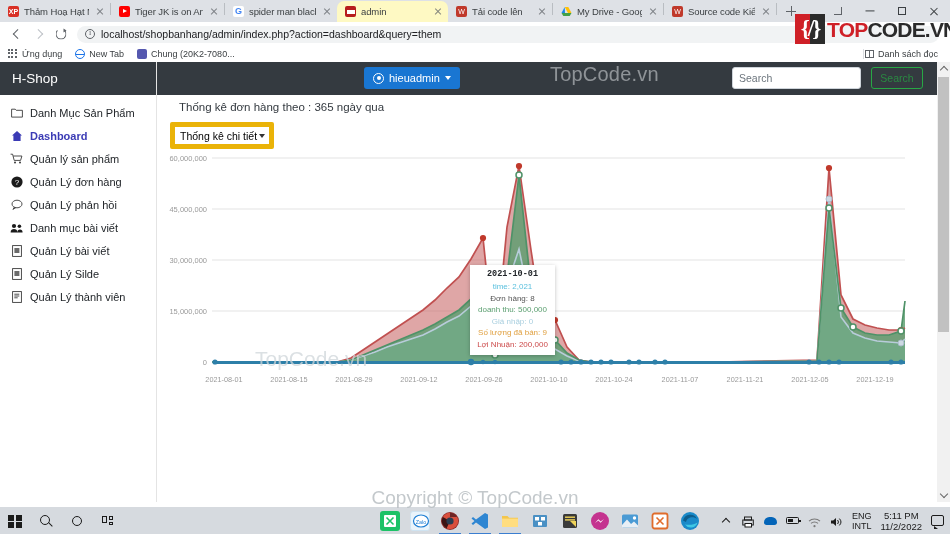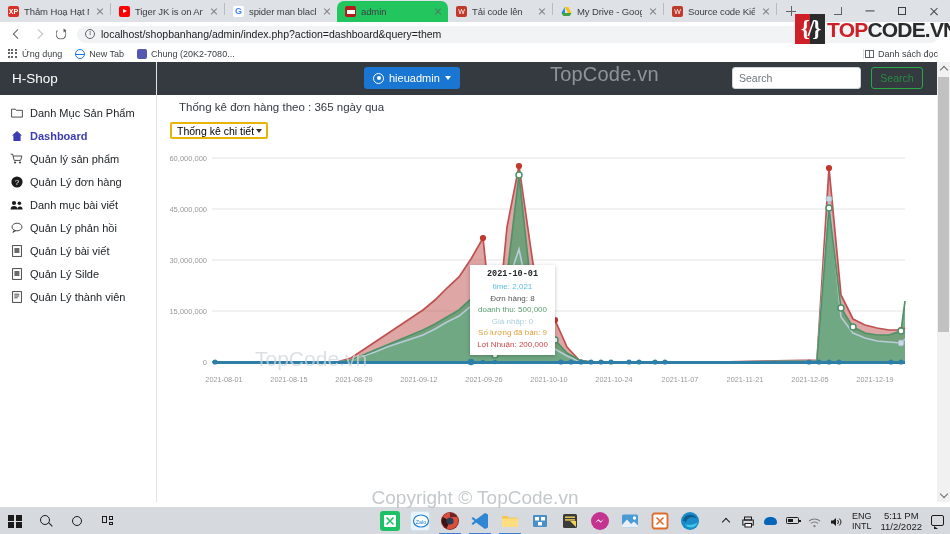--- a/index.html
+++ b/index.html
@@ -14,21 +14,21 @@
   
   #browser-chrome { position:absolute; left:0; top:0; width:950px; height:62px; background:#dee1e6; }
 
   #tab-strip { position:absolute; left:0; top:0; width:950px; height:22px; display:flex; align-items:flex-end; }
   .tab {
     position:relative; height:21px; display:flex; align-items:center;
     padding:0 4px 0 8px; font-size:9.5px; color:#3c4043; gap:5px;
     border-radius:7px 7px 0 0; min-width:0;
   }
   .tab.inactive { background:#dee1e6; }
-  .tab.active { background:#22c55e; }
+  .tab.active { background:#fef9c3; }
   .tab .favicon { width:11px; height:11px; flex:0 0 11px; border-radius:2px; display:block; position:relative; }
   .tab .t-label { white-space:nowrap; overflow:hidden; text-overflow:clip; font-size:9.5px; letter-spacing:-0.1px; }
   .tab .t-close { width:12px; height:12px; flex:0 0 12px; position:relative; opacity:.75; }
   .tab .t-close::before, .tab .t-close::after {
     content:""; position:absolute; left:2px; top:5.5px; width:8px; height:1.2px; background:#5f6368;
   }
   .tab .t-close::before { transform:rotate(45deg); }
   .tab .t-close::after { transform:rotate(-45deg); }
   .tab-sep { width:1px; height:12px; background:#b9bdc2; align-self:center; margin-bottom:4px; flex:0 0 1px; }
 
@@ -130,21 +130,21 @@
   #nav-scroll-up, #nav-scroll-dn { position:absolute; right:0; width:13px; height:14px; background:#f1f1f1; }
   #nav-scroll-up { top:0; } #nav-scroll-dn { bottom:0; }
   #nav-scroll-up::after, #nav-scroll-dn::after { content:""; position:absolute; left:4px; width:5px; height:5px; border-left:1.3px solid #676767; border-top:1.3px solid #676767; }
   #nav-scroll-up::after { top:5px; transform:rotate(45deg); }
   #nav-scroll-dn::after { top:3px; transform:rotate(-135deg); }
 
   
   #content { position:absolute; left:157px; top:33px; width:780px; height:407px; background:#fff; }
   #chart-title { position:absolute; left:13px; top:6px; font-size:11.5px; color:#343a40;margin-left:9px; }
   #stat-select {
-    position:absolute; left:13px; top:27px; height:17px; border:2px solid #eab308; border-radius:2px;
+    position:absolute; left:13px; top:27px; height:27px; border:5px solid #eab308; border-radius:2px;
     background:#fff; display:flex; align-items:center; padding:0 4px 0 5px; gap:2px; font-size:10.5px; color:#000;
   }
   .sel-caret { width:0; height:0; border-left:3px solid transparent; border-right:3px solid transparent; border-top:4px solid #333; }
 
   #chart-wrap { position:absolute; left:0; top:52px; width:780px; height:260px; }
   #chart-watermark { position:absolute; left:98px; top:200px; font-size:21px; color:#cfd6da; opacity:.75; z-index:4; }
 
   
   #chart-tooltip {
     position:absolute; left:313px; top:118px; width:85px; background:#fff;
@@ -347,37 +347,37 @@
         <span class="si-ic">
           <svg width="12" height="12" viewBox="0 0 12 12">
               <circle cx="6" cy="6" r="5.6" fill="#1b1b1b"></circle>
               <text x="6" y="9" font-size="8" fill="#fff" text-anchor="middle" font-family="Liberation Sans">?</text>
             </svg>
         </span>
         <span>Quản Lý đơn hàng</span>
       </div>
       <div class="side-item">
         <span class="si-ic">
+          <svg width="12" height="11" viewBox="0 0 12 11">
+              <ellipse cx="6" cy="5" rx="5" ry="3.8" fill="none" stroke="#3a3a3a" stroke-width="0.9"></ellipse>
+              <path d="M3.5 8 l-1.6 2.4 l3-1.8" fill="none" stroke="#3a3a3a" stroke-width="0.9"></path>
+            </svg>
+        </span>
+        <span>Quản Lý phản hồi</span>
+      </div>
+      <div class="side-item">
+        <span class="si-ic">
           <svg width="13" height="10" viewBox="0 0 13 10">
               <circle cx="4" cy="3" r="2.1" fill="#1b1b1b"></circle>
               <circle cx="9.4" cy="3.2" r="1.8" fill="#1b1b1b"></circle>
               <path d="M0.6 9.4 c0-2.2 1.6-3.3 3.4-3.3 s3.4 1.1 3.4 3.3z" fill="#1b1b1b"></path>
               <path d="M7.2 9.4 c0-2 1.2-3 2.8-3 s2.6 1 2.6 3z" fill="#1b1b1b"></path>
             </svg>
         </span>
         <span>Danh mục bài viết</span>
-      </div>
-      <div class="side-item">
-        <span class="si-ic">
-          <svg width="12" height="11" viewBox="0 0 12 11">
-              <ellipse cx="6" cy="5" rx="5" ry="3.8" fill="none" stroke="#3a3a3a" stroke-width="0.9"></ellipse>
-              <path d="M3.5 8 l-1.6 2.4 l3-1.8" fill="none" stroke="#3a3a3a" stroke-width="0.9"></path>
-            </svg>
-        </span>
-        <span>Quản Lý phản hồi</span>
       </div>
       <div class="side-item">
         <span class="si-ic">
           <svg width="10" height="12" viewBox="0 0 10 12">
               <rect x="0.6" y="0.6" width="8.8" height="10.8" fill="none" stroke="#3a3a3a" stroke-width="0.9"></rect>
               <rect x="2.4" y="3" width="5" height="5" fill="#3a3a3a" opacity="0.75"></rect>
             </svg>
         </span>
         <span>Quản Lý bài viết</span>
       </div>

